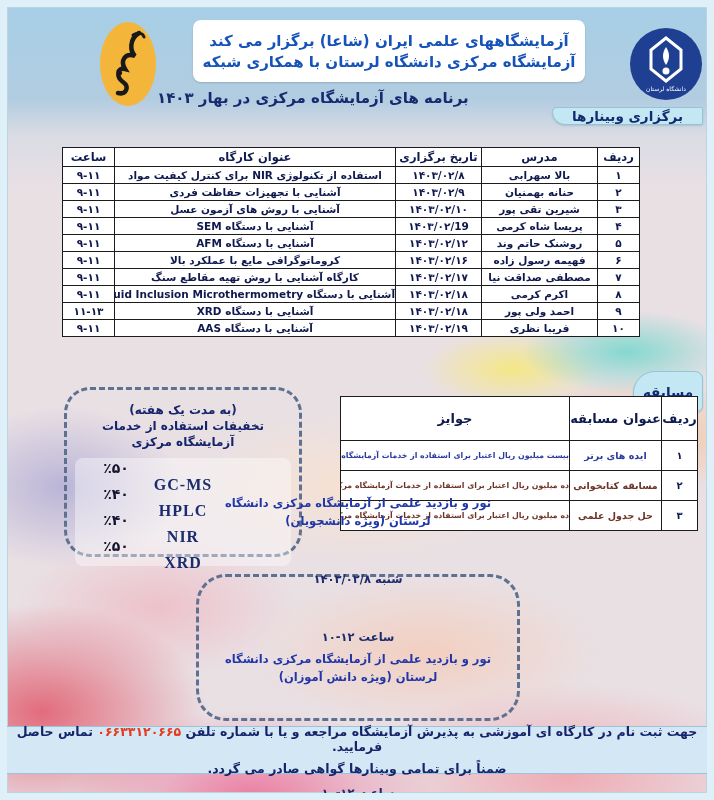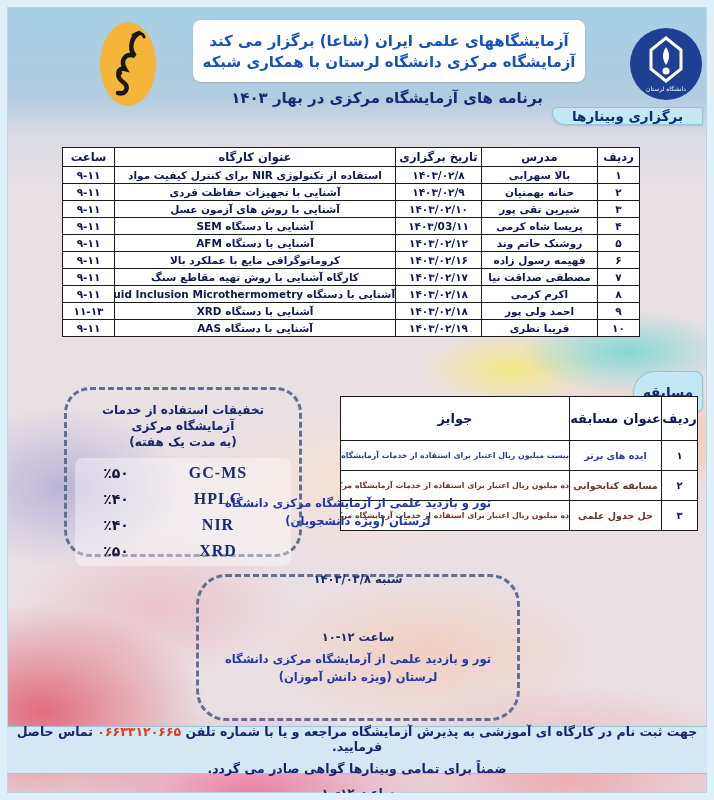--- a/index.html
+++ b/index.html
@@ -25,21 +25,21 @@
   }
   .abs{ position:absolute; }
   .rtl{ direction:rtl; }
   .ltr{ direction:ltr; unicode-bidi:isolate; }
 
   
   .title-box{ left:186px; top:13px; width:392px; height:62px; background:#ffffff;
     border-radius:8px; display:flex; flex-direction:column; justify-content:center;
     text-align:center; gap:3px; box-shadow:0 1px 2px rgba(0,0,0,.15); }
   .title-box div{ color:#1653b8; font-weight:bold; font-size:15px; }
-  .subtitle{ left:150px; top:82px; width:460px; text-align:center;
+  .subtitle{ left:150px; top:82px; width:460px; text-align:left;
     color:#17296f; font-weight:bold; font-size:15px; }
 
   .uni-logo{ left:622px; top:20px; width:74px; height:74px; }
   .lab-logo{ left:10px; top:12px; width:92px; text-align:center; }
   .lab-logo svg{ display:block; margin:0 auto; }
   .lab-caption{ margin-top:1px; color:#5d49a0; font-size:6.5px; font-weight:bold; line-height:8px; }
   .shaa-logo{ left:92px; top:14px; width:58px; height:86px; }
 
   
   .banner{ background:#c3e8f3; border:1px solid #8fc6da; color:#132a72; font-weight:bold;
@@ -67,21 +67,21 @@
   .comp-table td.ctitle{ font-size:9.5px; }
   .comp-table td.prize{ font-size:7.8px; letter-spacing:-0.2px; }
   .row-blue td.ctitle,.row-blue td.prize{ color:#2b3a9e; }
   .row-maroon td.ctitle,.row-maroon td.prize{ color:#6e3428; }
 
   
   .discounts{ left:57px; top:380px; width:238px; height:170px;
     border:3px dashed #5f7190; border-radius:26px; padding:12px 8px 8px; text-align:center; }
   .disc-title{ color:#16246b; font-weight:bold; font-size:12px; line-height:16px; }
   .disc-list{ margin-top:8px; background:rgba(255,255,255,.4); border-radius:8px; padding:2px 6px; }
-  .disc-row{ display:flex; align-items:center; height:26px; }
+  .disc-row{ display:flex; height:26px;flex-direction:column; }
   .disc-pct{ width:70px; text-align:center; font-size:14px; font-weight:bold; color:#13132e; }
   .disc-name{ flex:1; text-align:center; font-family:"Liberation Serif", serif;
     font-weight:bold; font-size:16px; color:#1b2c6e; letter-spacing:1px; }
 
   
   .tours{ left:189px; top:567px; width:324px; height:147px;
     border:3px dashed #5f7190; border-radius:30px;
     display:flex; flex-direction:column; justify-content:center; gap:4px;
     text-align:center; padding:6px 10px; }
   .tours div{ font-size:11.5px; font-weight:bold; line-height:18px; }
@@ -163,21 +163,21 @@
       <tr>
           <td>۳</td>
           <td>شیرین تقی پور</td>
           <td class="date">۱۴۰۳/۰۲/۱۰</td>
           <td>آشنایی با روش های آزمون عسل</td>
           <td class="time">۹-۱۱</td>
         </tr>
       <tr>
           <td>۴</td>
           <td>پریسا شاه کرمی</td>
-          <td class="date">۱۴۰۳/03/۱۱</td>
+          <td class="date">۱۴۰۳/۰۲/19</td>
           <td>آشنایی با دستگاه SEM</td>
           <td class="time">۹-۱۱</td>
         </tr>
       <tr>
           <td>۵</td>
           <td>روشنک حاتم وند</td>
           <td class="date">۱۴۰۳/۰۲/۱۲</td>
           <td>آشنایی با دستگاه AFM</td>
           <td class="time">۹-۱۱</td>
         </tr>
@@ -247,22 +247,22 @@
       </tr>
       <tr class="row-maroon">
         <td class="num">۳</td>
         <td class="ctitle">حل جدول علمی</td>
         <td class="prize">ده میلیون ریال اعتبار برای استفاده از خدمات آزمایشگاه مرکزی (۵ نفر)</td>
       </tr>
     </tbody>
   </table>
 
   <div class="abs discounts rtl">
+    <div class="disc-title">(به مدت یک هفته)</div>
     <div class="disc-title">تخفیفات استفاده از خدمات آزمایشگاه مرکزی</div>
-    <div class="disc-title">(به مدت یک هفته)</div>
     <div class="disc-list" dir="ltr">
       <div class="disc-row">
         <span class="disc-pct ltr">٪۵۰</span>
         <span class="disc-name">GC-MS</span>
       </div>
       <div class="disc-row">
         <span class="disc-pct ltr">٪۴۰</span>
         <span class="disc-name">HPLC</span>
       </div>
       <div class="disc-row">

